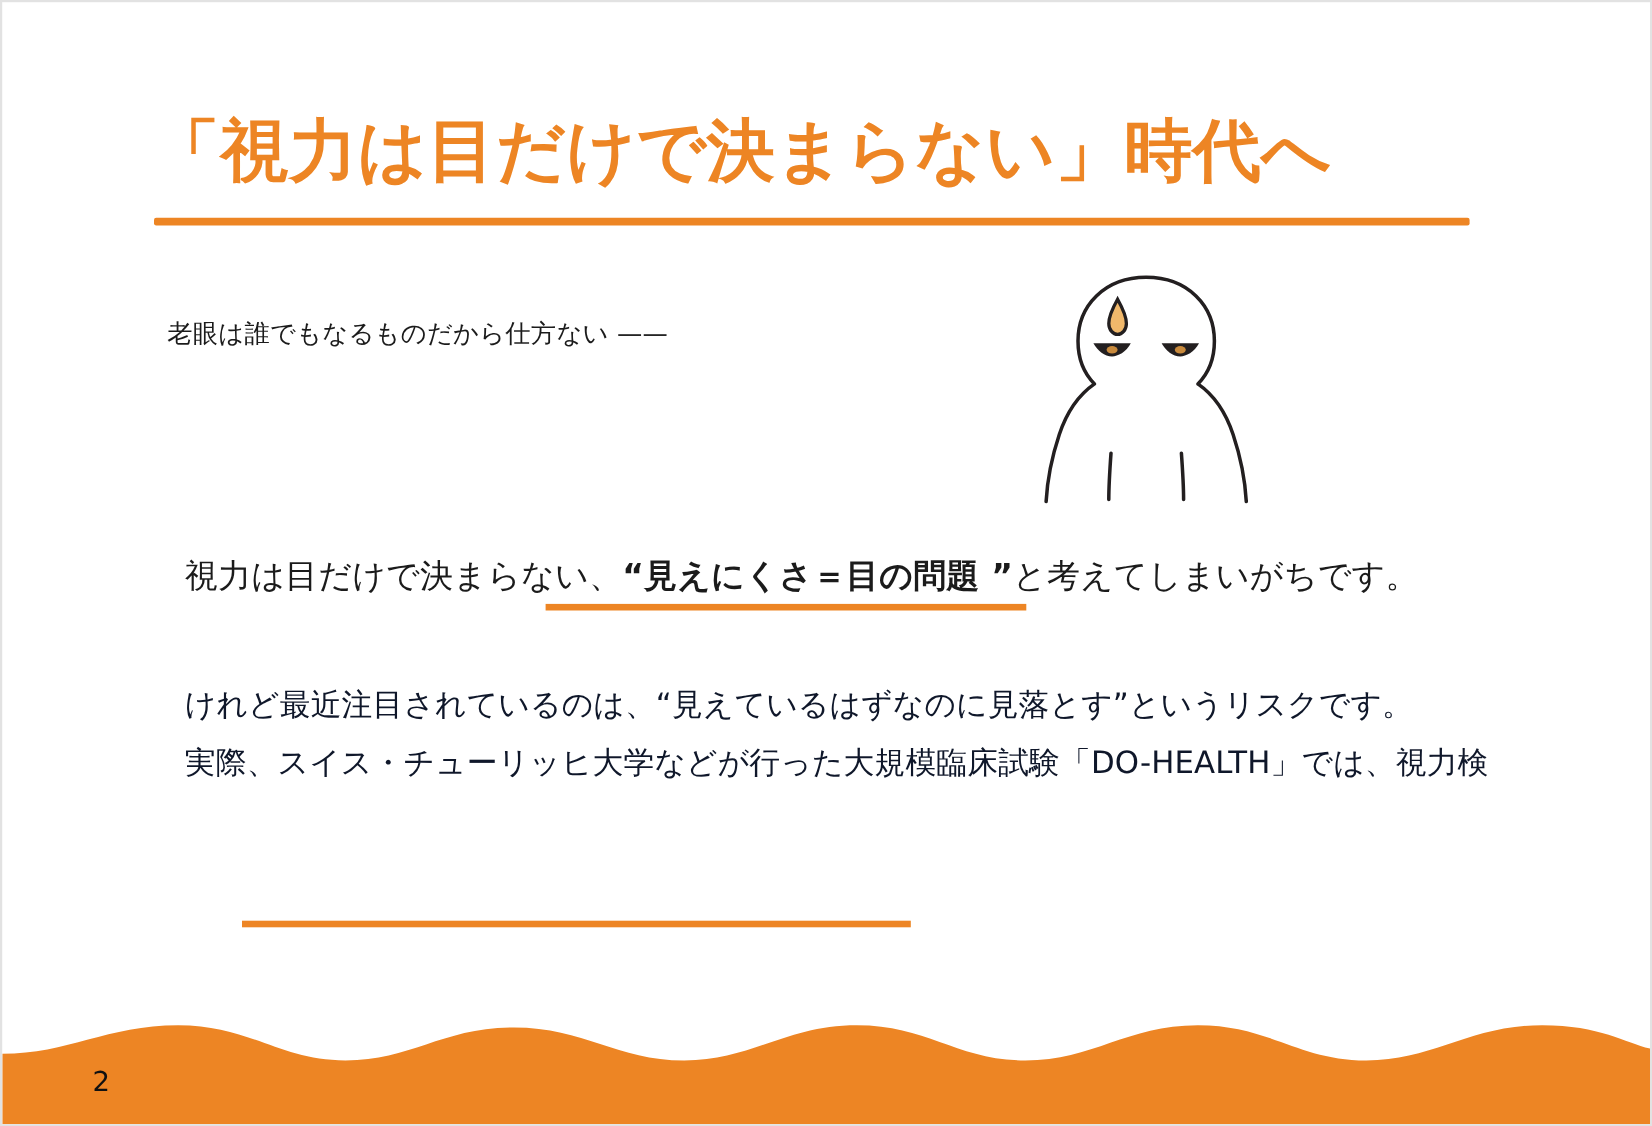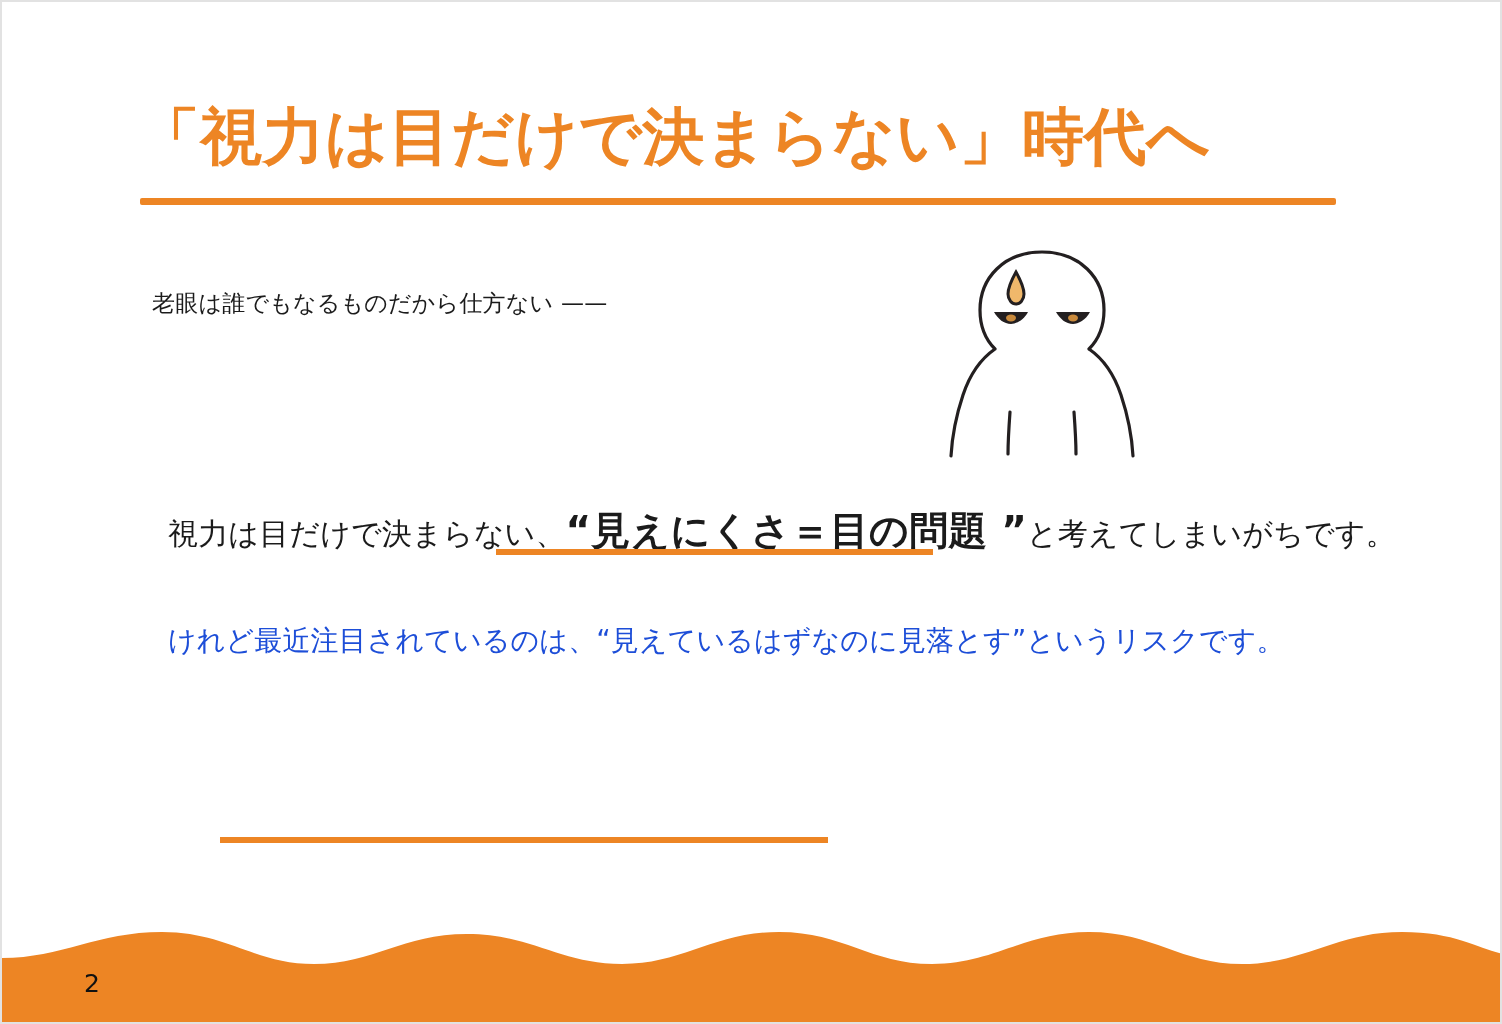--- a/index.html
+++ b/index.html
@@ -74,40 +74,40 @@
   }
 
   .claim-line {
     left: 166px;
     top: 502px;
     font-size: 30px;
     letter-spacing: 0.005em;
   }
   .claim-line .hl {
     font-weight: 700;
-    font-size: 39px;
+    font-size: 30px;
     position: relative;
   }
   .ul-mark {
     position: absolute;
     height: 6px;
     background: #ED8524;
   }
   .ul-claim {
     left: 494px;
     top: 547px;
     width: 437px;
   }
 
   .para {
     position: absolute;
     left: 120px;
     top: 612px;
     width: 1280px;
-    color: #1d4ed8;
+    color: #0f172a;
     font-family: "DejaVu Sans", "Liberation Sans", sans-serif;
     font-size: 28px;
     line-height: 53px;
     letter-spacing: 0.004em;
   }
   .para .pline {
     white-space: nowrap;
     display: block;
   }
   .para .pline.indent-1 { padding-left: 46px; }
@@ -176,20 +176,21 @@
   <div class="body-line lead-1">老眼は誰でもなるものだから仕方ない ——</div>
 
 
   <div class="body-line claim-line">
     <span>視力は目だけで決まらない、</span><span class="hl">“見えにくさ＝目の問題 ”</span><span>と考えてしまいがちです。</span>
   </div>
   <div class="ul-mark ul-claim"></div>
 
   <div class="para">
     <span class="pline indent-1">けれど最近注目されているのは、“見えているはずなのに見落とす”というリスクです。</span>
+    <span class="pline indent-2">実際、スイス・チューリッヒ大学などが行った大規模臨床試験「DO-HEALTH」では、視力検</span>
   </div>
 
   <div class="ul-mark ul-conclusion"></div>
 
   <div class="illustration">
     <svg viewBox="0 0 220 245" xmlns="http://www.w3.org/2000/svg">
       <g fill="none" stroke="#231f20" stroke-width="3.2" stroke-linecap="round" stroke-linejoin="round">
 
         <path d="M110 12
                  C 72 12, 48 38, 48 70

